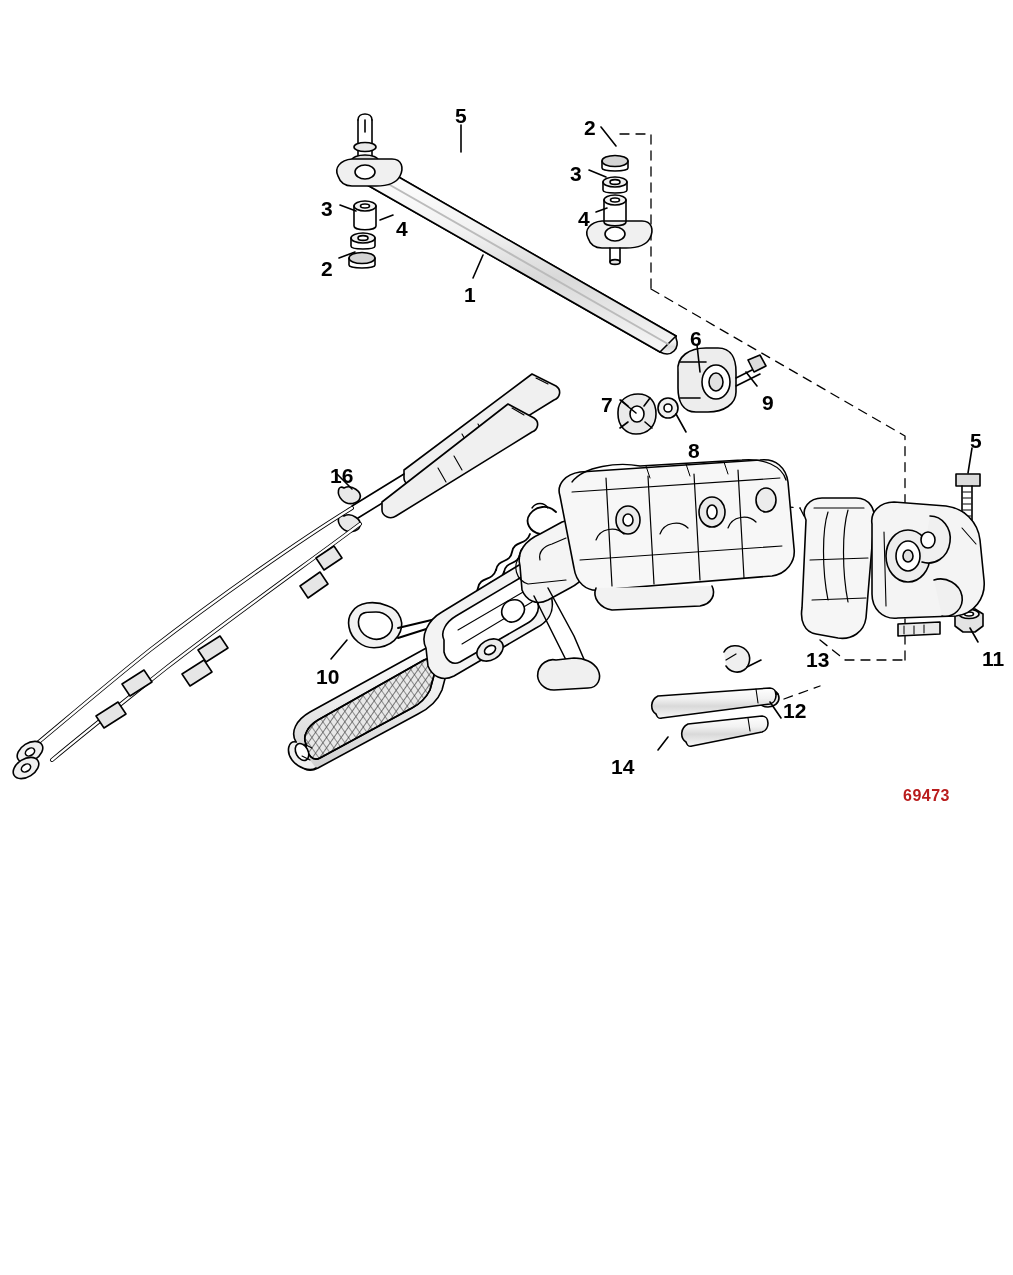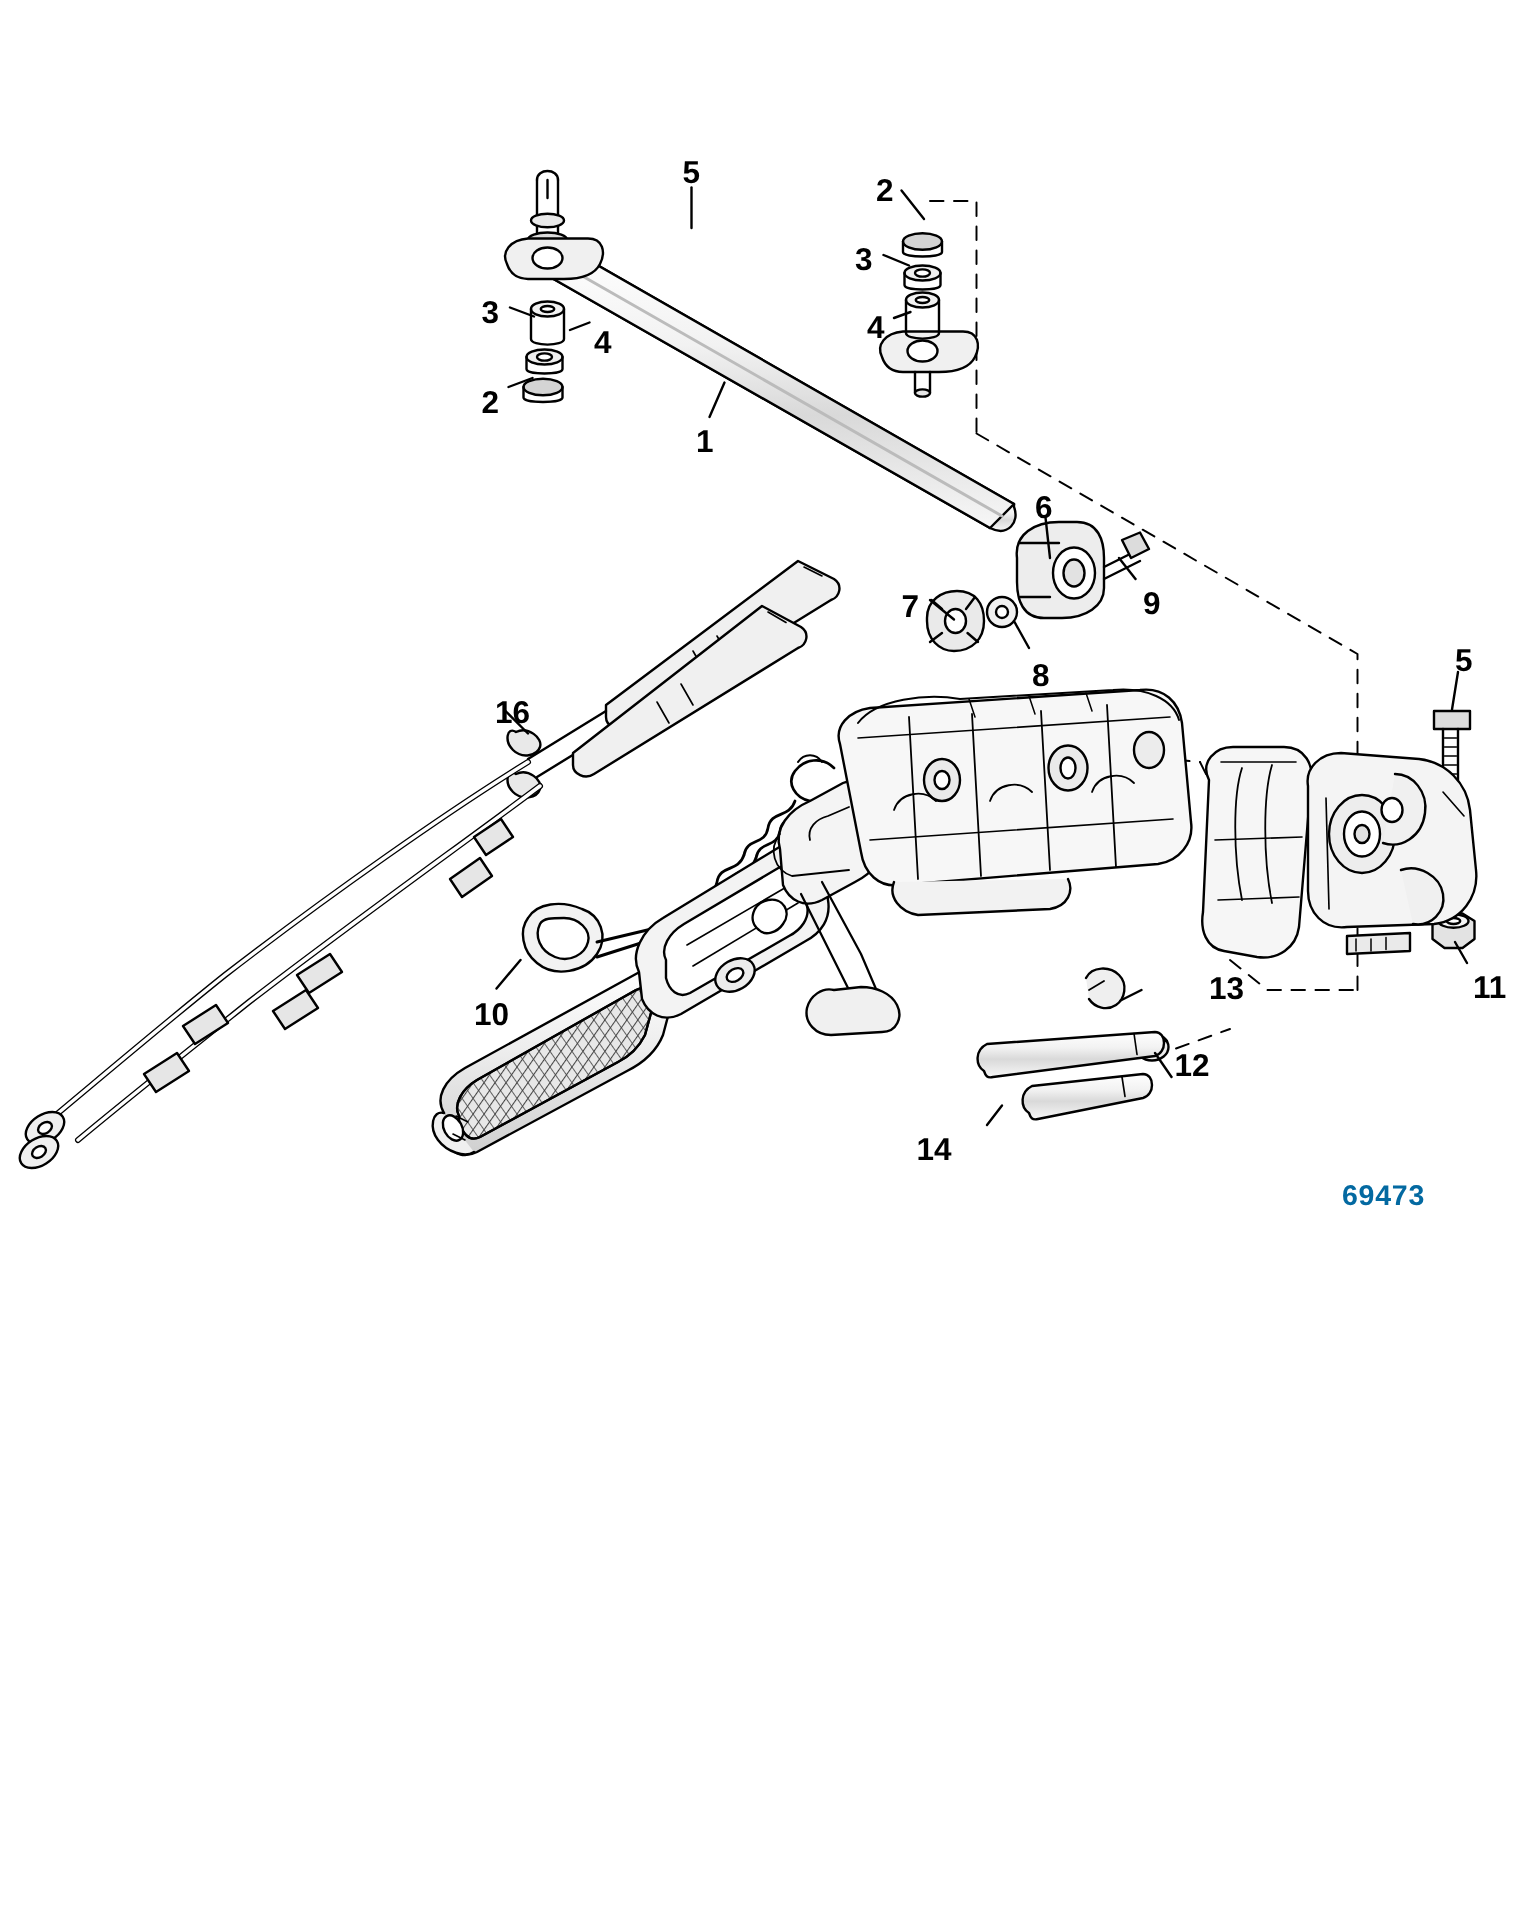--- a/index.html
+++ b/index.html
@@ -30,24 +30,24 @@
     font-family: "Liberation Sans", sans-serif;
     font-size: 21px;
     font-weight: bold;
     color: #000000;
     line-height: 1;
     white-space: nowrap;
   }
   #drawing-number {
     position: absolute;
     font-family: "Liberation Sans", sans-serif;
-    font-size: 19px;
+    font-size: 16px;
     font-weight: bold;
     letter-spacing: 0.5px;
-    color: #0369a1;
+    color: #b91c1c;
   }
 </style>
 </head>
 <body>
 
 <div id="page">
 
   <svg id="diagram-svg" viewBox="0 0 1013 1275">
     <defs>
       <linearGradient id="tubeGrad" x1="0" y1="0" x2="0" y2="1">

